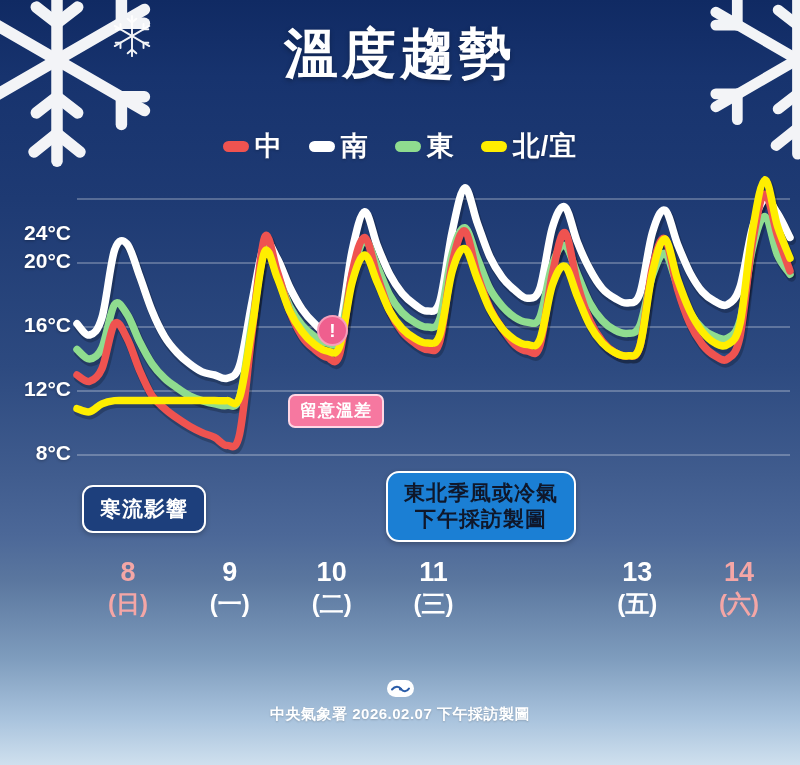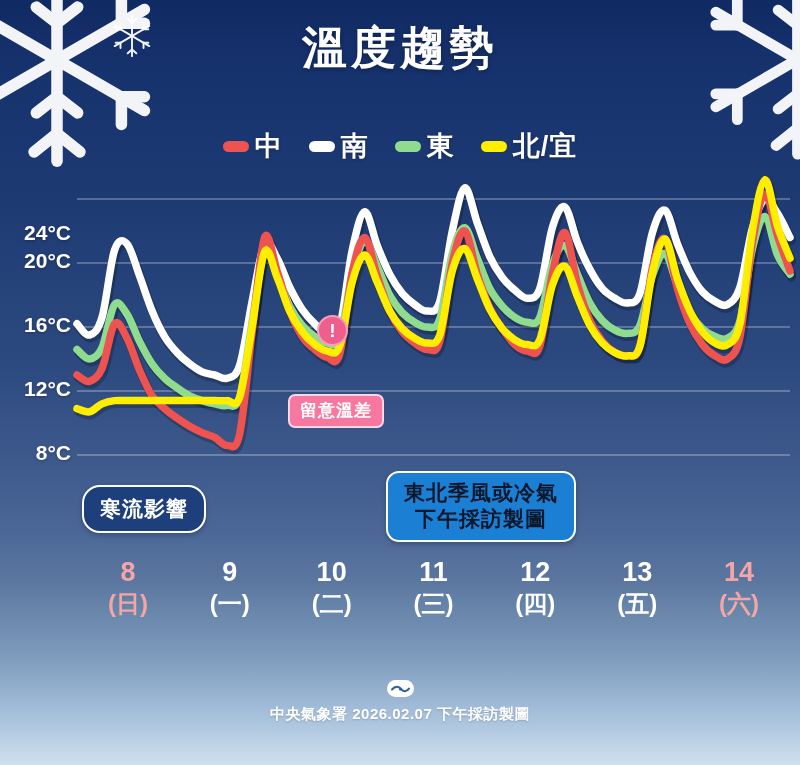--- a/index.html
+++ b/index.html
@@ -32,21 +32,21 @@
   .snow svg { display:block; }
   #snow-left  { left:-58px; top:-55px; }
   #snow-small { left:108px; top:12px; }
   #snow-right { left:690px; top:-48px; }
 
   
   #title {
     position:absolute; left:0; top:18px; width:800px;
     text-align:center;
     color:#fff;
-    font-size:45px;
+    font-size:54px;
     font-weight:bold;
     letter-spacing:4px;
     text-shadow:0 2px 5px rgba(0,0,0,.28);
   }
   #legend {
     position:absolute; left:0; top:128px; width:800px;
     display:flex; justify-content:center; align-items:center;
     gap:26px;
   }
   .legend-item { display:flex; align-items:center; gap:6px; }
@@ -87,21 +87,21 @@
     padding:3px 10px 4px;
     color:#fff; font-size:17px; font-weight:bold; letter-spacing:1px;
     white-space:nowrap;
   }
 
   
   #box-cold {
     position:absolute; left:82px; top:485px;
     background:#1d3f7c;
     border:2px solid #ffffff;
-    border-radius:18px;
+    border-radius:11px;
     padding:8px 16px;
     color:#fff; font-size:21px; font-weight:bold; letter-spacing:1px;
     white-space:nowrap;
     box-shadow:0 2px 5px rgba(0,0,0,.25);
   }
   #box-ne {
     position:absolute; left:386px; top:471px;
     background:#1b7fd4;
     border:2px solid #ffffff;
     border-radius:13px;
@@ -290,24 +290,20 @@
         <div class="xday">(一)</div>
       </div>
       <div class="xcol wd-norm" style="left: 280.643px; top: 0px;">
         <div class="xnum">10</div>
         <div class="xday">(二)</div>
       </div>
       <div class="xcol wd-norm" style="left: 382.5px; top: 0px;">
         <div class="xnum">11</div>
         <div class="xday">(三)</div>
       </div>
-      <div class="xcol wd-norm" style="left: 484.357px; top: 0px;">
-        <div class="xnum">12</div>
-        <div class="xday">(四)</div>
-      </div>
       <div class="xcol wd-norm" style="left: 586.214px; top: 0px;">
         <div class="xnum">13</div>
         <div class="xday">(五)</div>
       </div>
       <div class="xcol wd-wknd" style="left: 688.071px; top: 0px;">
         <div class="xnum">14</div>
         <div class="xday">(六)</div>
       </div>
     </div>
 

